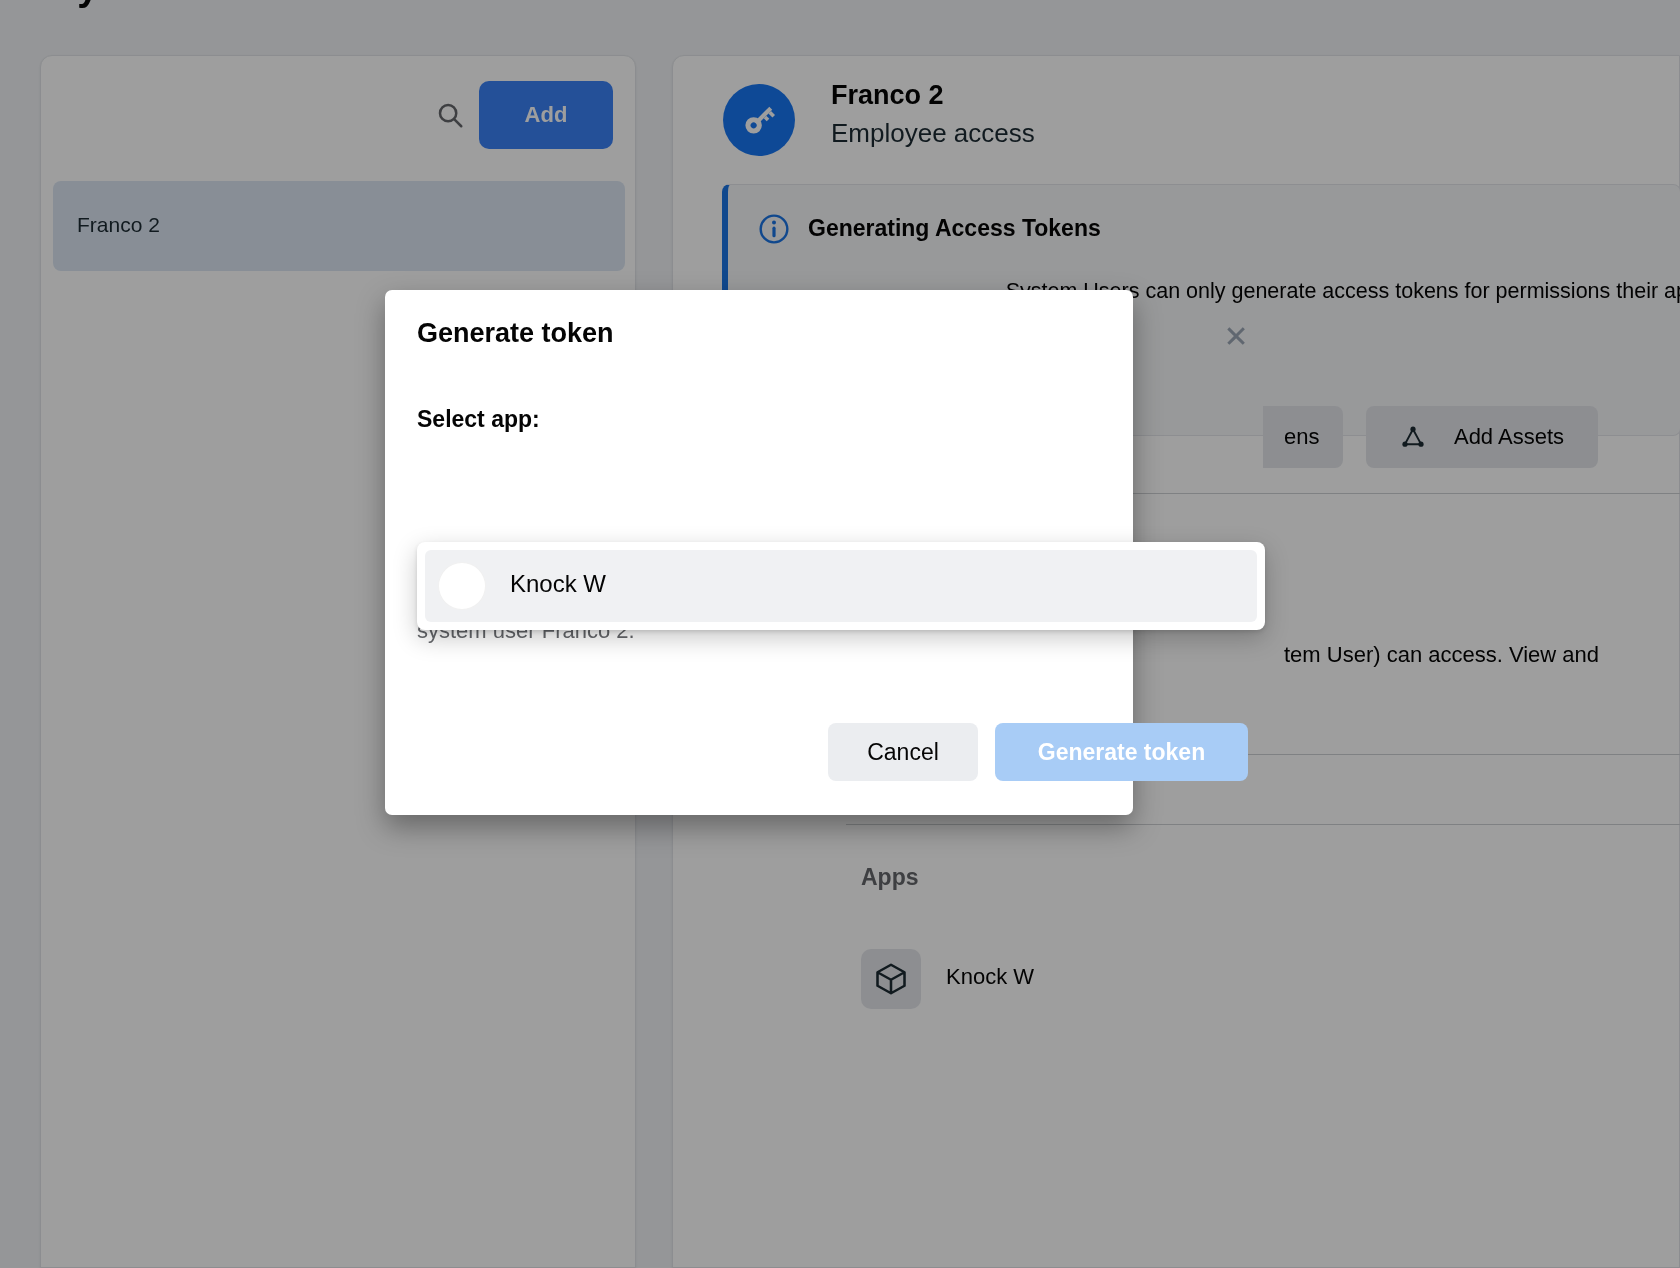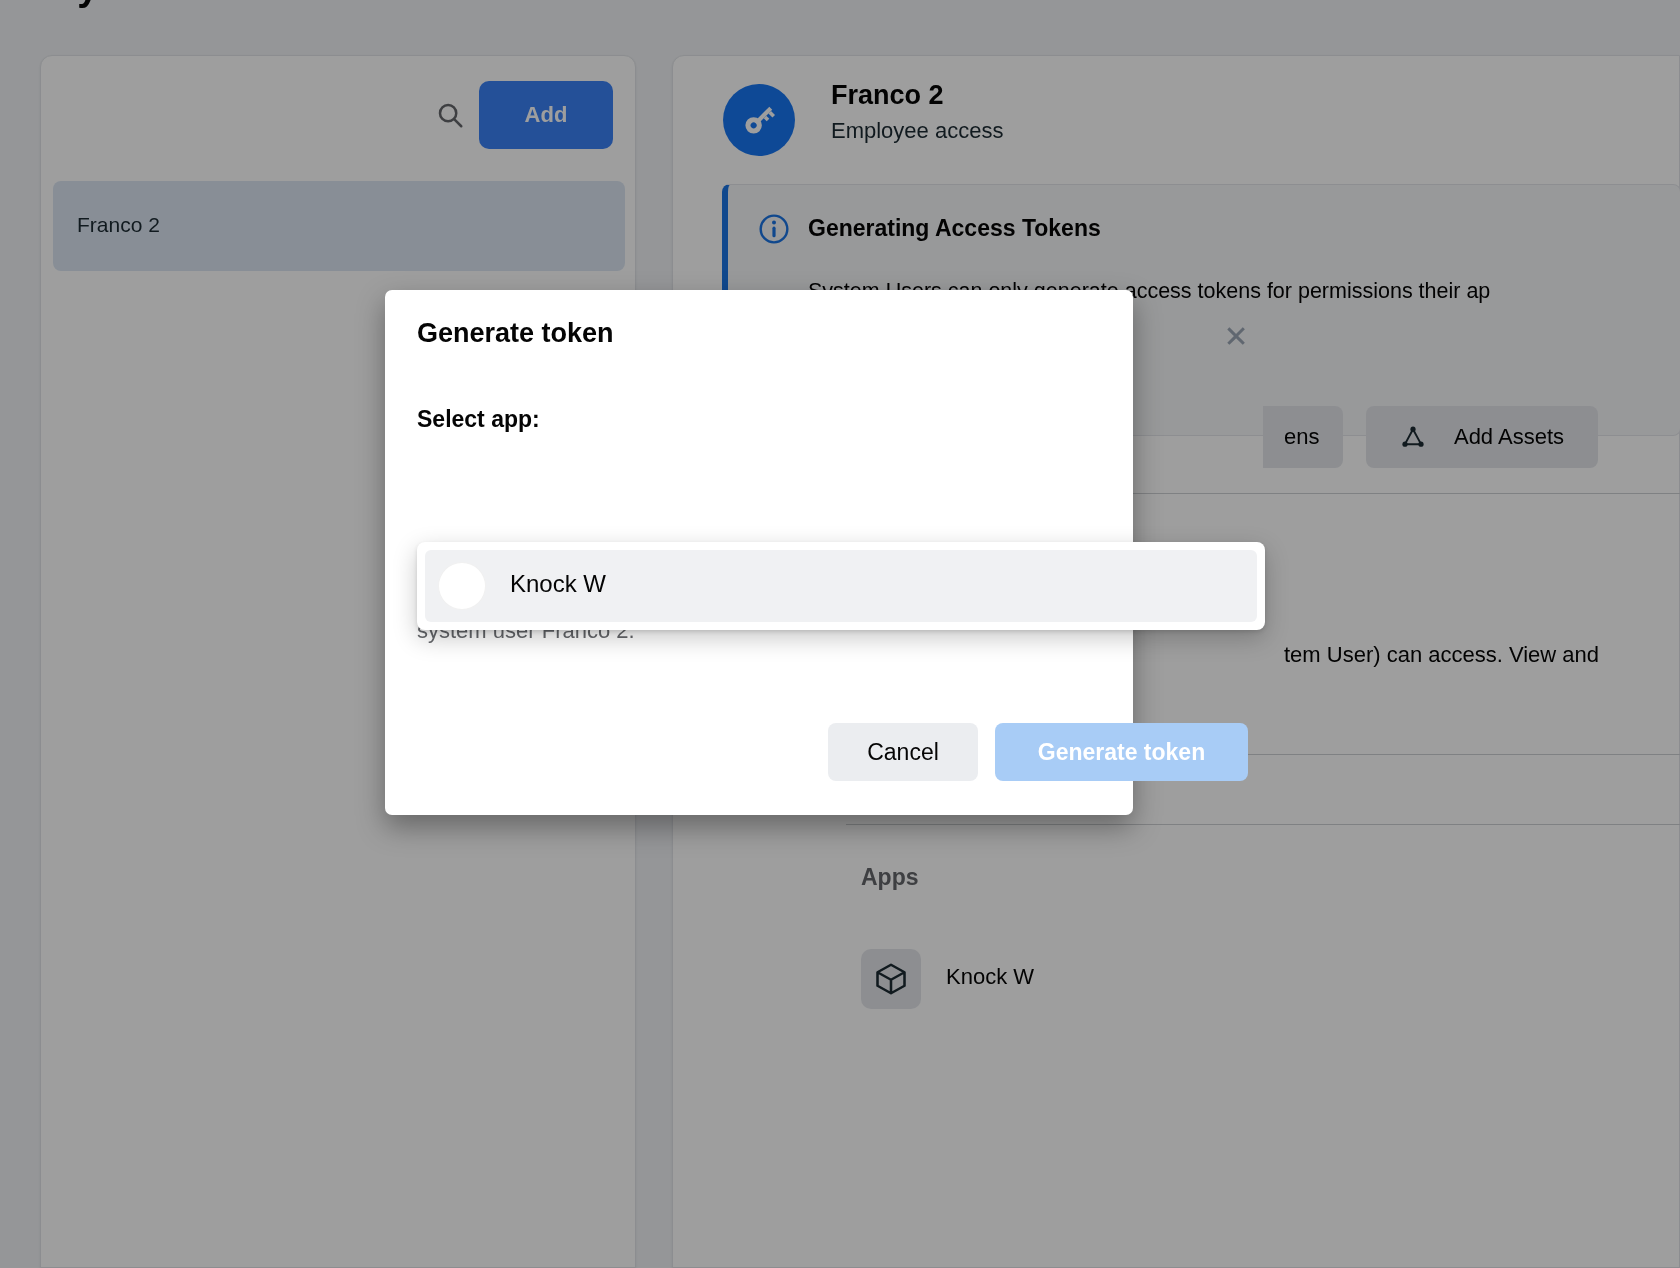--- a/index.html
+++ b/index.html
@@ -27,24 +27,24 @@
   .user-row-sel { left:12px; top:125px; width:572px; height:90px; background:#dce6f3; border-radius:8px; cursor:pointer; }
   .user-row-sel .nm { position:absolute; left:24px; top:32px; font-size:21px; color:#1c2b33; }
   .user-row { left:12px; top:235px; width:572px; height:90px; cursor:pointer; }
   .user-row .nm { position:absolute; left:24px; top:14px; font-size:21px; color:#1c2b33; }
   .user-row .sub { position:absolute; left:24px; top:52px; font-size:18px; color:#65676b; }
 
   
   #avatar { left:50px; top:28px; width:72px; height:72px; border-radius:50%; background:#1877f2; }
   #avatar svg { position:absolute; left:17px; top:17px; }
   #du-name { left:158px; top:24px; font-size:27px; font-weight:bold; color:#050505; }
-  #du-access { left:158px; top:62px; font-size:22px; color:#1c2b33; }
+  #du-access { left:158px; top:62px; font-size:26px; color:#1c2b33; }
 
   #info-card { left:49px; top:128px; width:959px; height:252px; background:#f6f7f9; border:1px solid #e4e6eb;
-               border-left:6px solid #1b74e4; border-radius:8px; }
+               border-left:6px solid #1b74e4; border-radius:8px;text-align:right; }
   #info-ic { left:30px; top:28px; width:32px; height:32px; }
   #info-title { left:80px; top:30px; font-size:23px; font-weight:bold; color:#050505; }
   #info-body { left:80px; top:94px; width:880px; font-size:21.5px; color:#050505; white-space:nowrap; overflow:hidden; }
 
   .gray-btn { position:absolute; background:#e4e6eb; border:none; border-radius:8px; height:62px;
               font-size:22px; color:#050505; cursor:pointer; font-family:"Liberation Sans", sans-serif; }
   #tokens-btn { left:590px; top:350px; width:80px; border-radius:0 8px 8px 0; text-align:left; padding-left:21px; }
   #assets-btn { left:693px; top:350px; width:232px; display:flex; align-items:center; justify-content:center; gap:28px; }
 
   .hdiv { position:absolute; left:173px; width:835px; height:1px; background:#ced0d4; }

